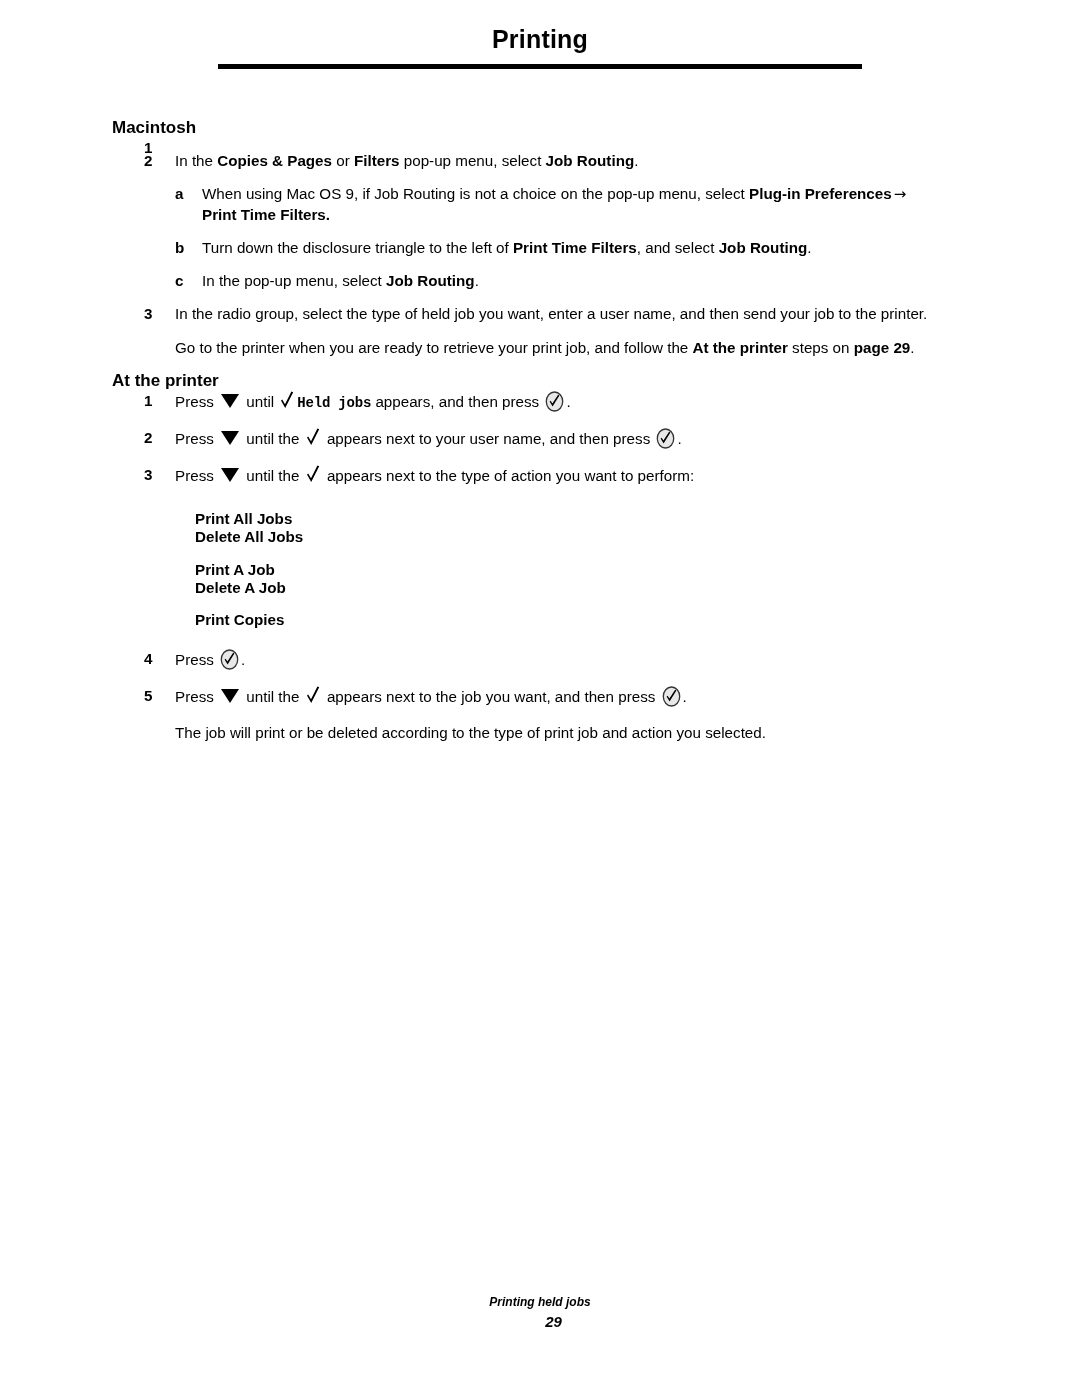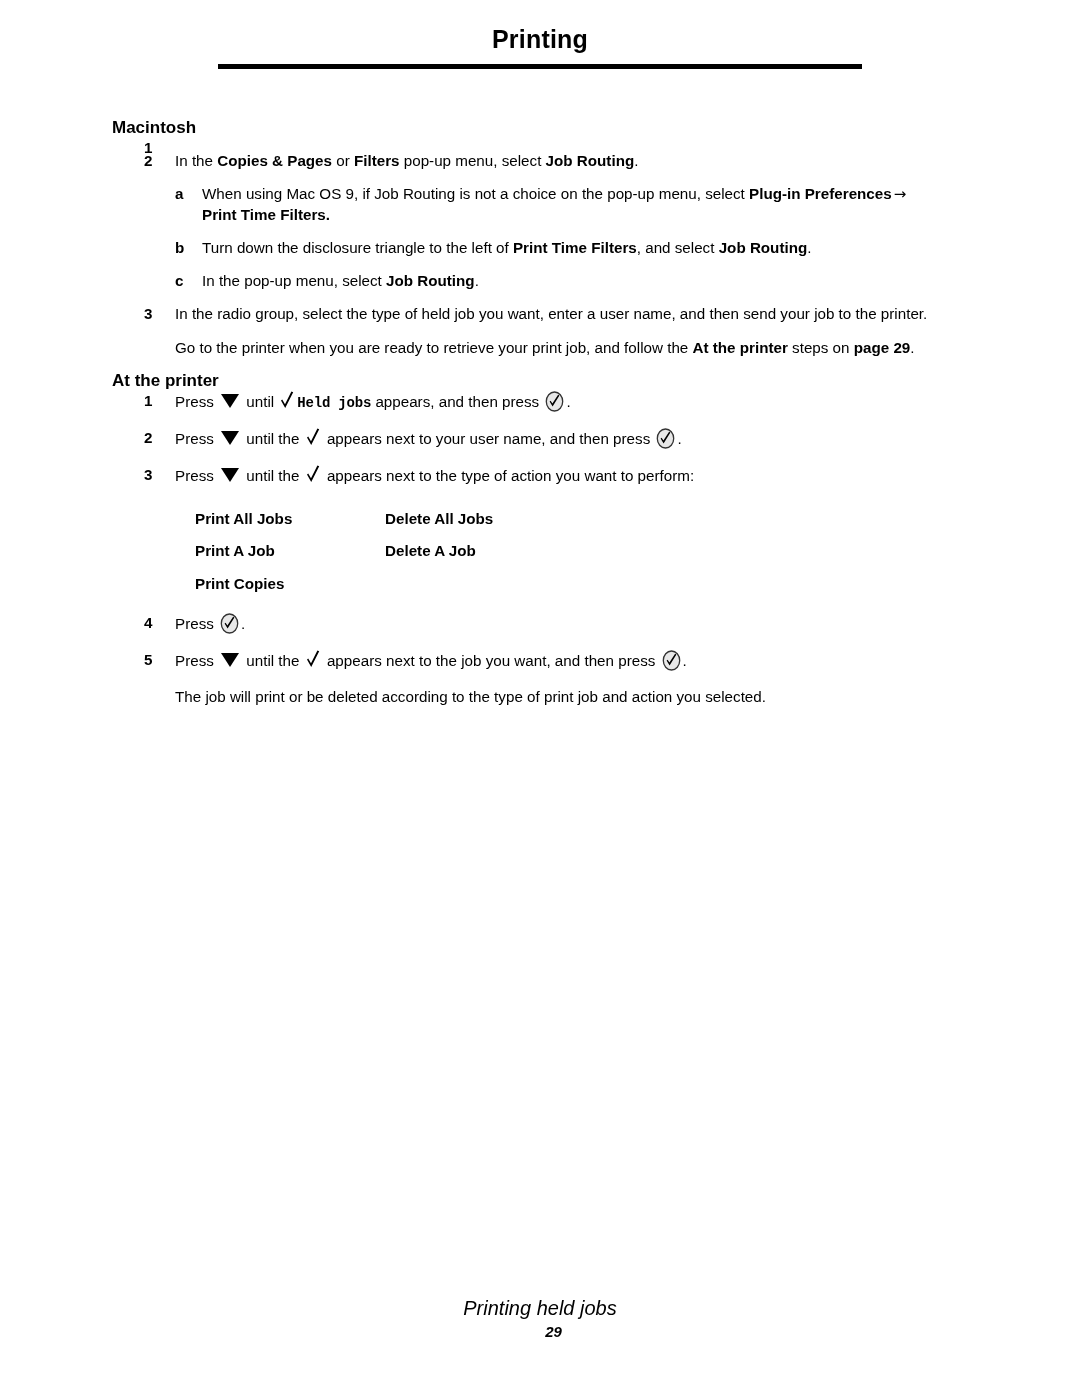--- a/index.html
+++ b/index.html
@@ -133,42 +133,44 @@
   }
 
   
   .action-list {
     margin: 20px 0 20px 0;
     padding-left: 83px;
   }
   .action-row {
     display: flex;
     margin-bottom: 14px;
+    flex-direction: column;
   }
   .action-row:last-child { margin-bottom: 9px; }
   .action-cell {
     font-size: 15.2px;
     font-weight: bold;
     line-height: 1.2;
   }
   .action-cell.col1 { width: 190px; }
   .action-cell.col2 { width: 260px; }
 
   
   .page-footer {
     position: absolute;
     left: 0;
     top: 1295px;
     width: 1080px;
     text-align: center;
   }
   .footer-title {
-    font-size: 20px;
+    font-size: 12px;
     font-style: italic;
     line-height: 1.3;
+    font-weight: bold;
   }
   .footer-pagenum {
     font-size: 15px;
     font-style: italic;
     font-weight: bold;
     margin-top: 2px;
     line-height: 1.2;
     padding-left: 27px;
   }
 </style>

